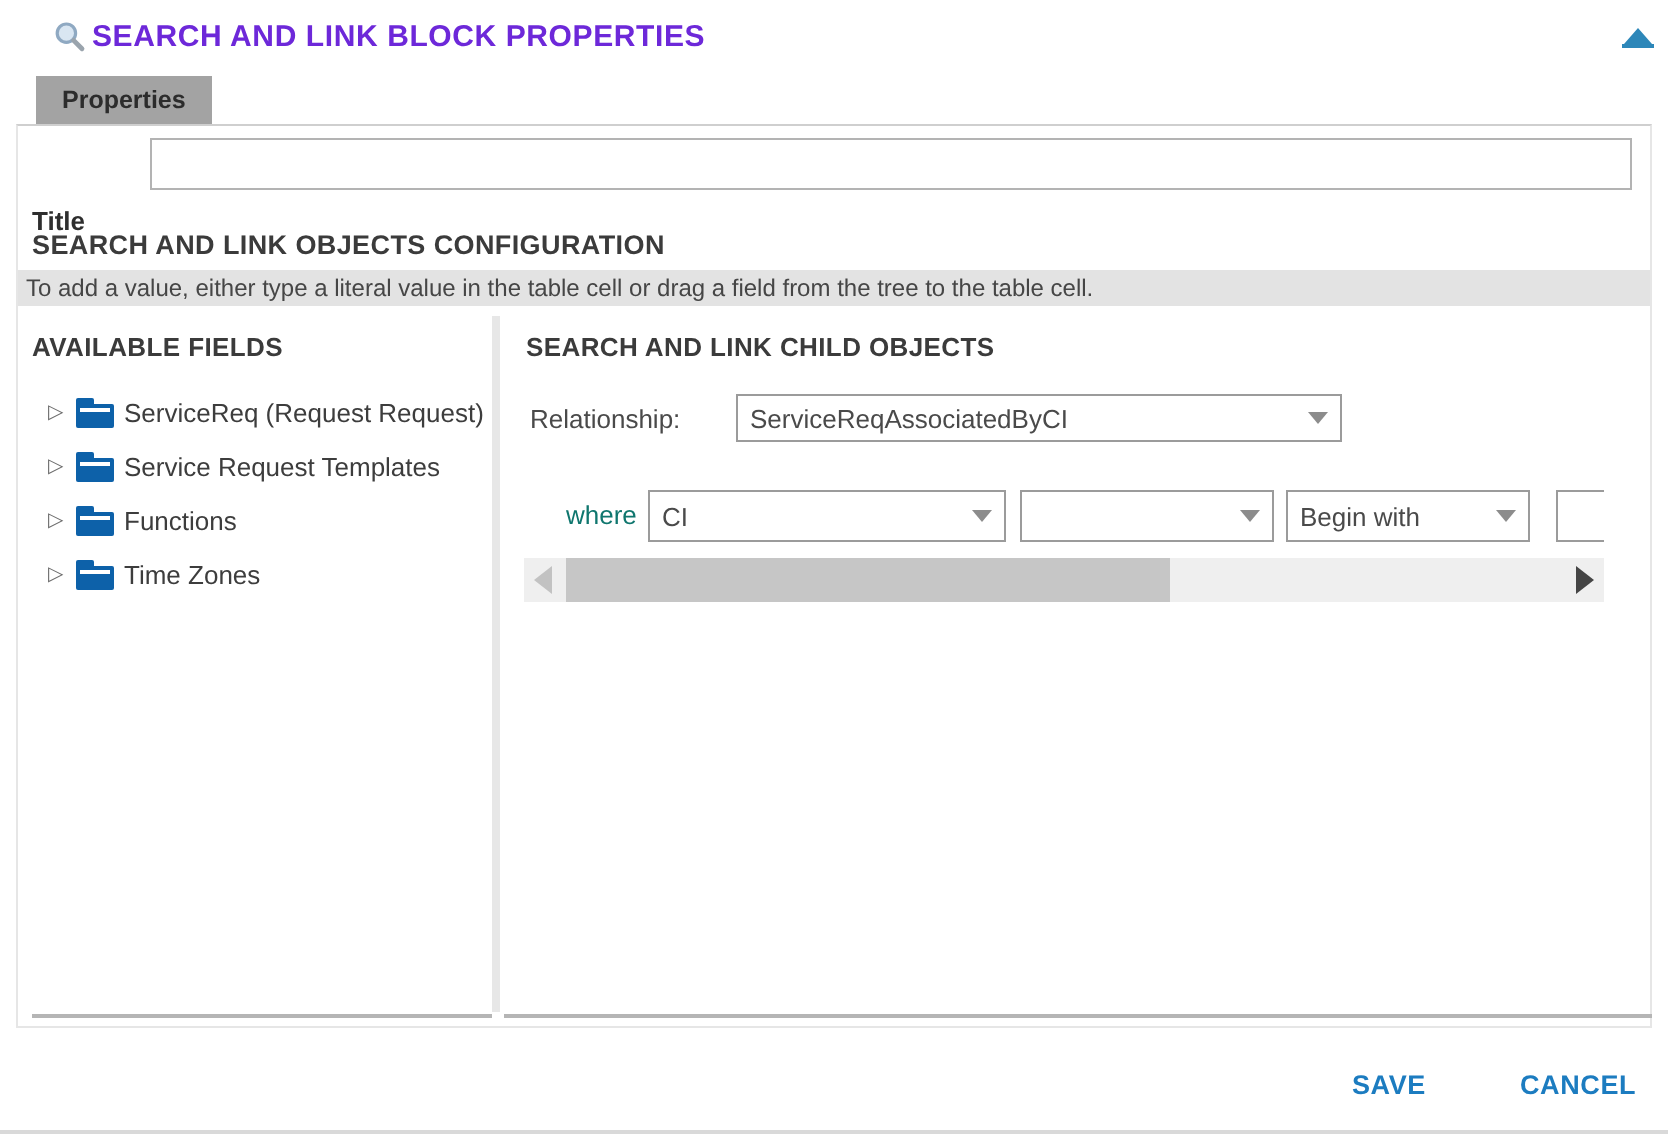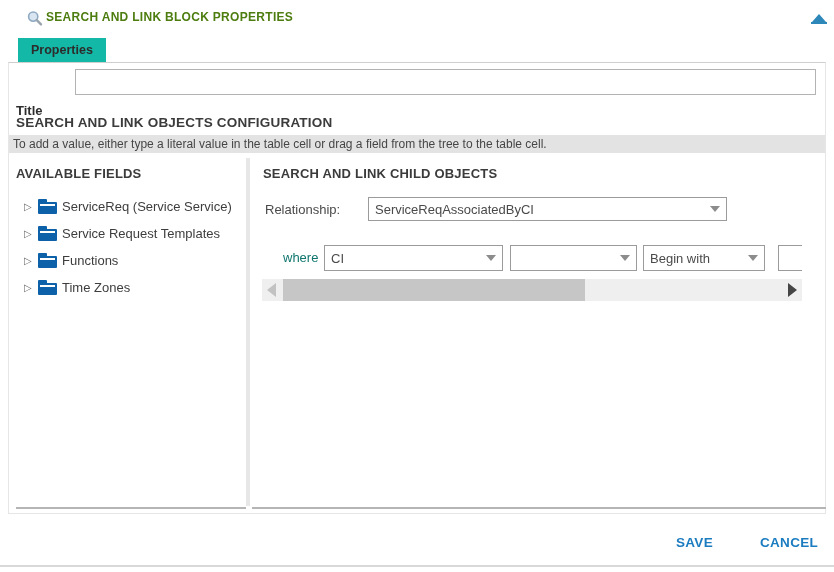--- a/index.html
+++ b/index.html
@@ -10,36 +10,36 @@
     position: relative;
     overflow: hidden;
     color: #3f3f3f;
   }
   .abs { position: absolute; }
 
   
   .dlg-header { left: 0; top: 0; width: 834px; height: 36px; }
   .dlg-title {
     left: 46px; top: 10px;
-    font-size: 12px; font-weight: 700; color: #4d7c0f; letter-spacing: .3px;
+    font-size: 15px; font-weight: 700; color: #6d28d9; letter-spacing: .3px;
   }
   .magnifier { left: 26px; top: 10px; width: 17px; height: 17px; }
   .collapse-caret {
     left: 812px; top: 14px; width: 0; height: 0; cursor: pointer;
     border-left: 7px solid transparent; border-right: 7px solid transparent;
     border-bottom: 8px solid #2d87b9;
   }
   .collapse-caret:after {
     content: ""; position: absolute; left: -8px; top: 8px; width: 16px; height: 2px; background: #2d87b9;
   }
 
   
   .tab {
     left: 18px; top: 38px; height: 24px; padding: 0 13px;
-    background: #14b8a6; color: #2c2c2c;
+    background: #a3a3a3; color: #2c2c2c;
     font-size: 12.5px; font-weight: 700;
     display: flex; align-items: center; cursor: pointer;
   }
 
   
   .content-panel {
     left: 8px; top: 62px; width: 818px; height: 452px;
     border: 1px solid #e6e6e6; border-top: 1px solid #cfcfcf;
     background: #ffffff;
   }
@@ -86,21 +86,21 @@
     border: 1px solid #9b9b9b; background: #ffffff; height: 24px;
     display: flex; align-items: center; cursor: pointer;
     font-size: 13px; color: #4a4a4a; padding: 0 6px;
   }
   .dropdown .dd-text { flex: 1 1 auto; white-space: nowrap; overflow: hidden; }
   .dd-arrow {
     width: 0; height: 0; flex: 0 0 auto;
     border-left: 5px solid transparent; border-right: 5px solid transparent;
     border-top: 6px solid #8c8c8c; margin-left: 6px;
   }
-  .dd-relationship { left: 368px; top: 197px; width: 359px; }
+  .dd-relationship { left: 368px; top: 197px; width: 303px; }
   .dd-field    { left: 324px; top: 245px; width: 179px; height: 26px; }
   .dd-value    { left: 510px; top: 245px; width: 127px; height: 26px; }
   .dd-operator { left: 643px; top: 245px; width: 122px; height: 26px; }
   .clipped-input {
     left: 778px; top: 245px; width: 24px; height: 26px;
     border: 1px solid #9b9b9b; border-right: none; background: #ffffff;
   }
 
   
   .hscrollbar { left: 262px; top: 279px; width: 540px; height: 22px; background: #efefef; }
@@ -150,21 +150,21 @@
 
 <div class="abs pane-heading left-heading">AVAILABLE FIELDS</div>
 
 <div class="abs tree-item" style="top:195px;">
   <span class="twisty">▷</span>
   <span class="folder">
       <span class="f-tab"></span>
       <span class="f-body"></span>
       <span class="f-slot"></span>
     </span>
-  <span>ServiceReq (Service Service)</span>
+  <span>ServiceReq (Request Request)</span>
 </div>
 <div class="abs tree-item" style="top:222px;">
   <span class="twisty">▷</span>
   <span class="folder">
       <span class="f-tab"></span>
       <span class="f-body"></span>
       <span class="f-slot"></span>
     </span>
   <span>Service Request Templates</span>
 </div>

